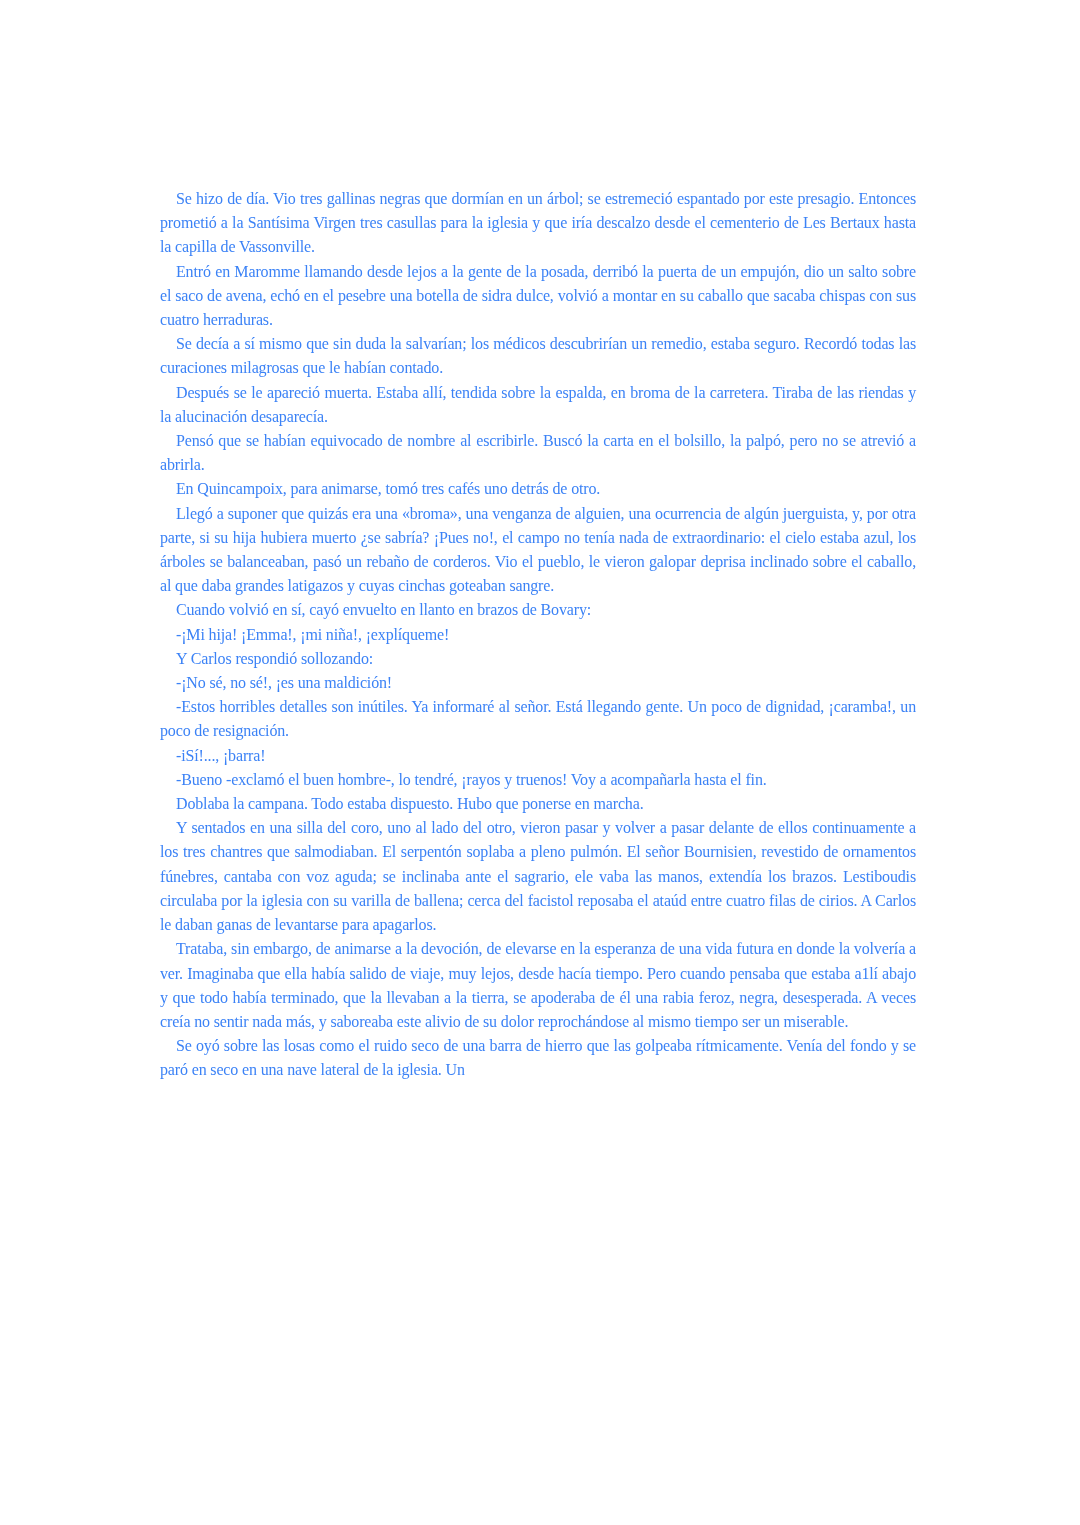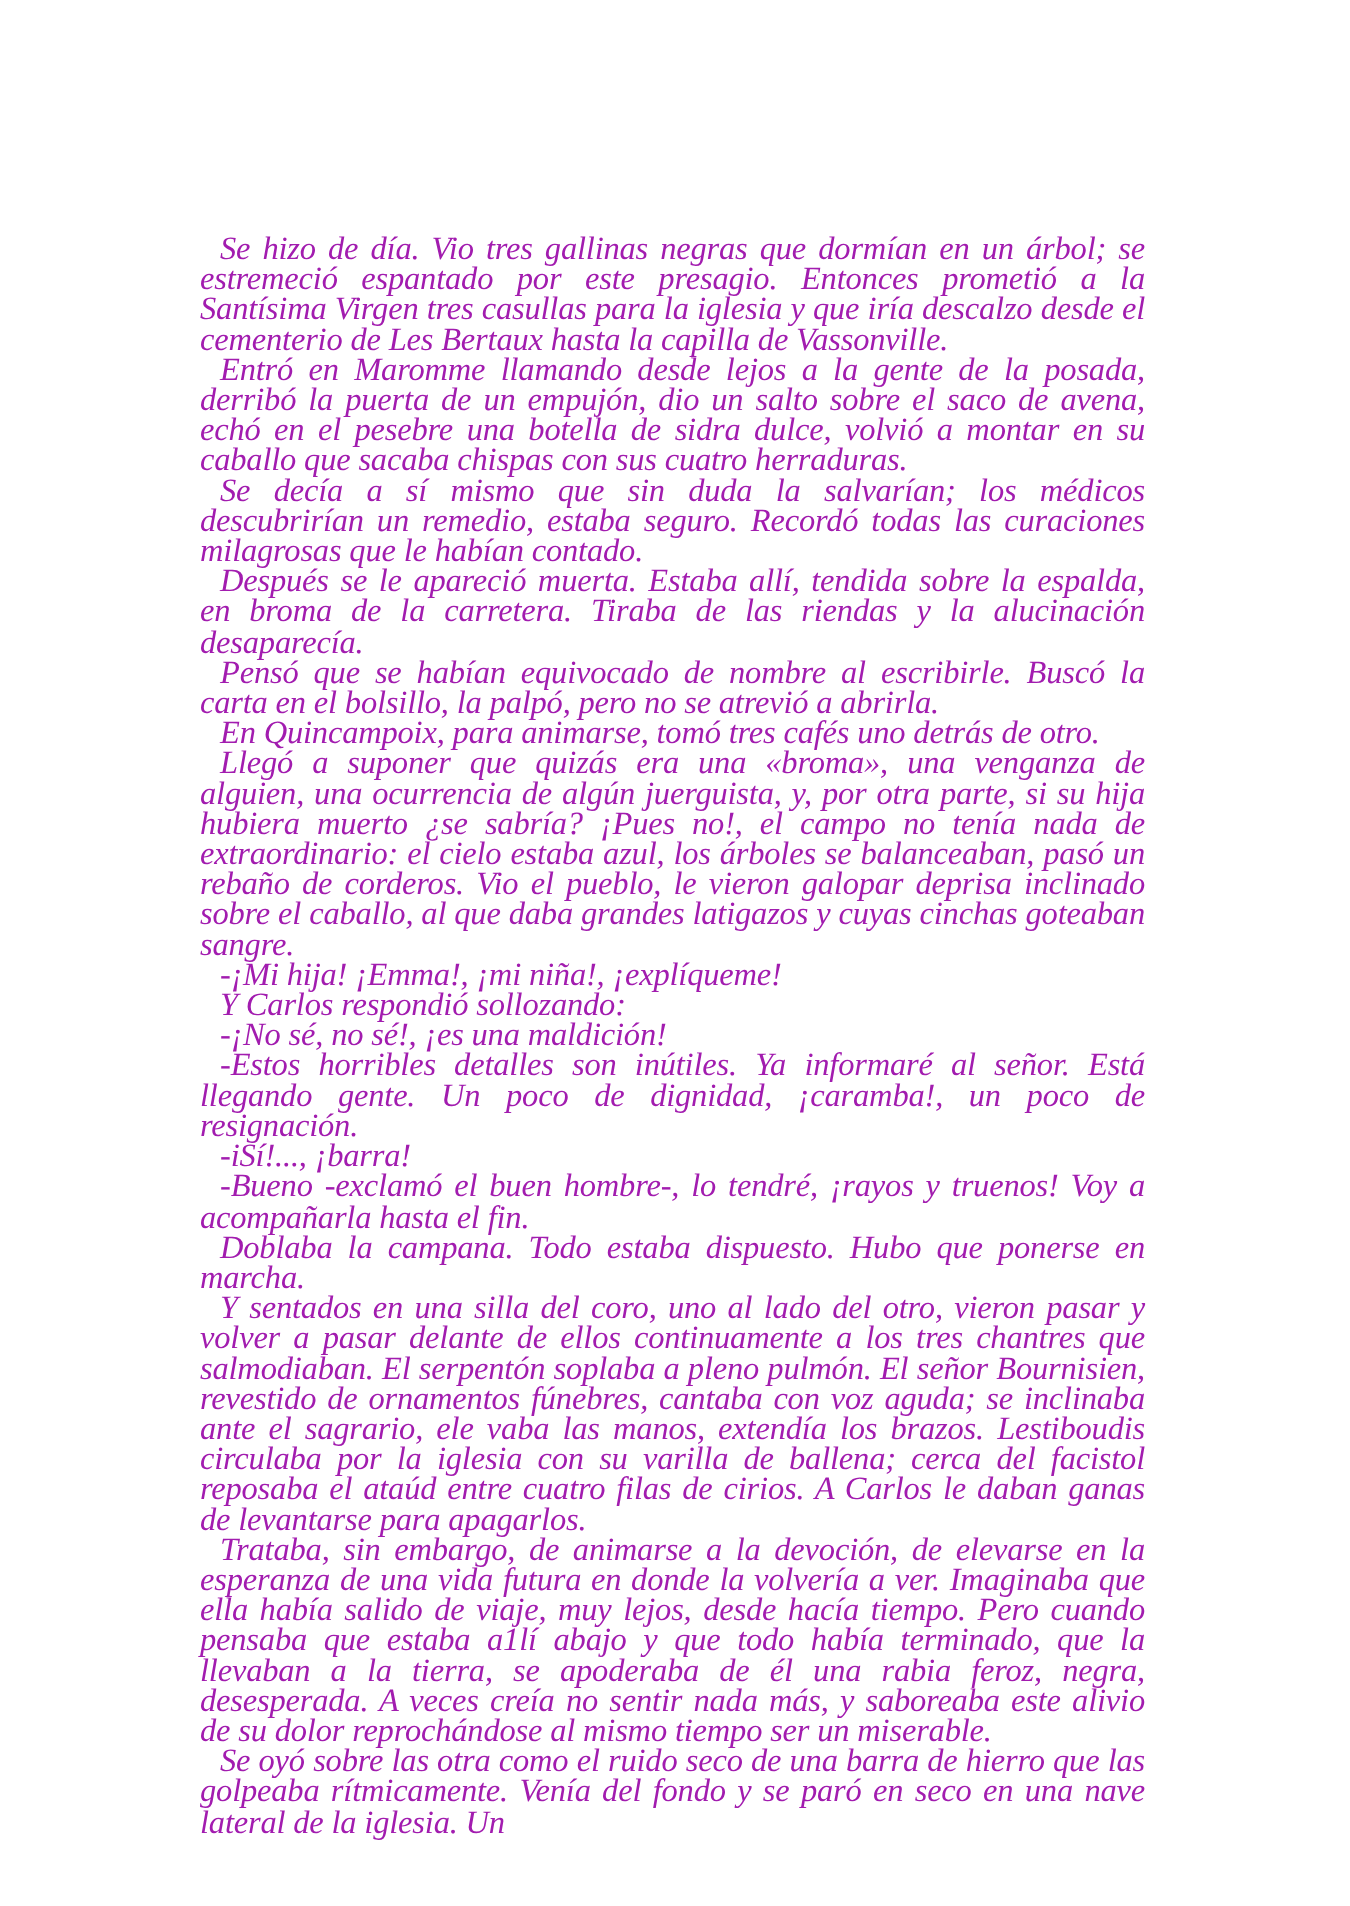--- a/index.html
+++ b/index.html
@@ -12,47 +12,47 @@
       height: 1525px;
       position: relative;
       overflow: hidden;
     }
     .page {
       position: absolute;
       left: 160px;
       top: 187px;
       width: 756px;
       font-family: "Liberation Serif", "DejaVu Serif", serif;
-      font-size: 26px;
+      font-size: 16px;
       line-height: 24.2px;
-      color: #a21caf;
+      color: #3b82f6;
       letter-spacing: -0.15px;
-      font-style: italic;
     }
     .para {
       margin: 0;
       text-indent: 16px;
       text-align: justify;
       text-align-last: left;
     }
   </style>
 </head>
 <body>
 
 <div class="page">
   <p class="para">Se hizo de día. Vio tres gallinas negras que dormían en un árbol; se estremeció espantado por este presagio. Entonces prometió a la Santísima Virgen tres casullas para la iglesia y que iría descalzo desde el cementerio de Les Bertaux hasta la capilla de Vassonville.</p>
   <p class="para">Entró en Maromme llamando desde lejos a la gente de la posada, derribó la puerta de un empujón, dio un salto sobre el saco de avena, echó en el pesebre una botella de sidra dulce, volvió a montar en su caballo que sacaba chispas con sus cuatro herraduras.</p>
   <p class="para">Se decía a sí mismo que sin duda la salvarían; los médicos descubrirían un remedio, estaba seguro. Recordó todas las curaciones milagrosas que le habían contado.</p>
   <p class="para">Después se le apareció muerta. Estaba allí, tendida sobre la espalda, en broma de la carretera. Tiraba de las riendas y la alucinación desaparecía.</p>
   <p class="para">Pensó que se habían equivocado de nombre al escribirle. Buscó la carta en el bolsillo, la palpó, pero no se atrevió a abrirla.</p>
   <p class="para">En Quincampoix, para animarse, tomó tres cafés uno detrás de otro.</p>
   <p class="para">Llegó a suponer que quizás era una «broma», una venganza de alguien, una ocurrencia de algún juerguista, y, por otra parte, si su hija hubiera muerto ¿se sabría? ¡Pues no!, el campo no tenía nada de extraordinario: el cielo estaba azul, los árboles se balanceaban, pasó un rebaño de corderos. Vio el pueblo, le vieron galopar deprisa inclinado sobre el caballo, al que daba grandes latigazos y cuyas cinchas goteaban sangre.</p>
+  <p class="para">Cuando volvió en sí, cayó envuelto en llanto en brazos de Bovary:</p>
   <p class="para">-¡Mi hija! ¡Emma!, ¡mi niña!, ¡explíqueme!</p>
   <p class="para">Y Carlos respondió sollozando:</p>
   <p class="para">-¡No sé, no sé!, ¡es una maldición!</p>
   <p class="para">-Estos horribles detalles son inútiles. Ya informaré al señor. Está llegando gente. Un poco de dignidad, ¡caramba!, un poco de resignación.</p>
   <p class="para">-iSí!..., ¡barra!</p>
   <p class="para">-Bueno -exclamó el buen hombre-, lo tendré, ¡rayos y truenos! Voy a acompañarla hasta el fin.</p>
   <p class="para">Doblaba la campana. Todo estaba dispuesto. Hubo que ponerse en marcha.</p>
   <p class="para">Y sentados en una silla del coro, uno al lado del otro, vieron pasar y volver a pasar delante de ellos continuamente a los tres chantres que salmodiaban. El serpentón soplaba a pleno pulmón. El señor Bournisien, revestido de ornamentos fúnebres, cantaba con voz aguda; se inclinaba ante el sagrario, ele vaba las manos, extendía los brazos. Lestiboudis circulaba por la iglesia con su varilla de ballena; cerca del facistol reposaba el ataúd entre cuatro filas de cirios. A Carlos le daban ganas de levantarse para apagarlos.</p>
   <p class="para">Trataba, sin embargo, de animarse a la devoción, de elevarse en la esperanza de una vida futura en donde la volvería a ver. Imaginaba que ella había salido de viaje, muy lejos, desde hacía tiempo. Pero cuando pensaba que estaba a1lí abajo y que todo había terminado, que la llevaban a la tierra, se apoderaba de él una rabia feroz, negra, desesperada. A veces creía no sentir nada más, y saboreaba este alivio de su dolor reprochándose al mismo tiempo ser un miserable.</p>
-  <p class="para">Se oyó sobre las otra como el ruido seco de una barra de hierro que las golpeaba rítmicamente. Venía del fondo y se paró en seco en una nave lateral de la iglesia. Un</p>
+  <p class="para">Se oyó sobre las losas como el ruido seco de una barra de hierro que las golpeaba rítmicamente. Venía del fondo y se paró en seco en una nave lateral de la iglesia. Un</p>
 </div>
 
 </body></html>

